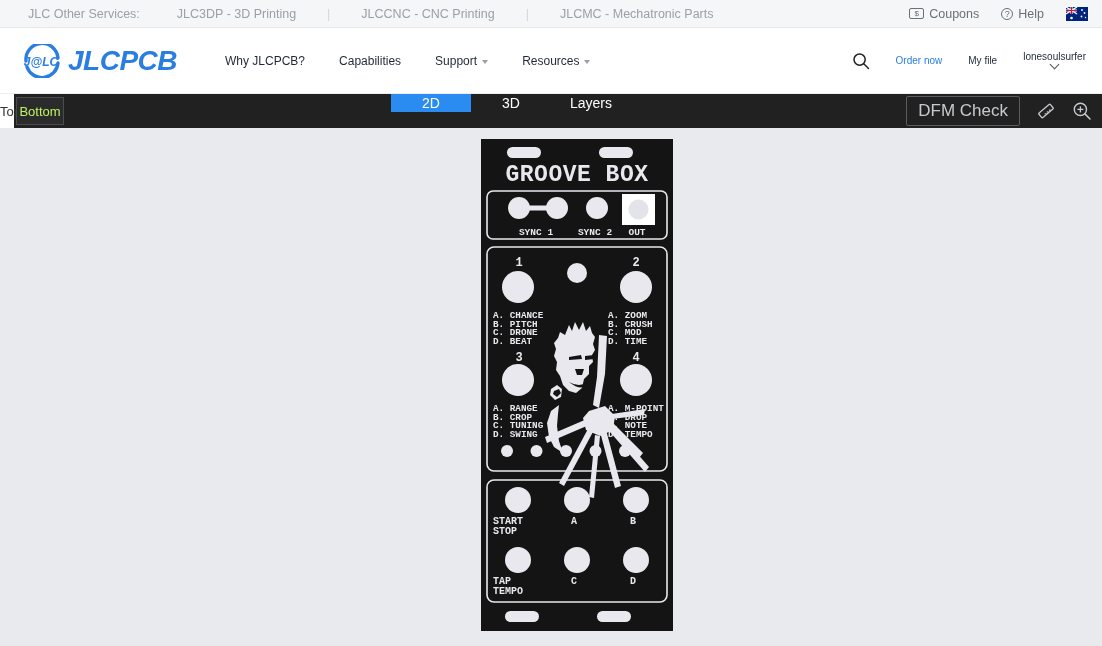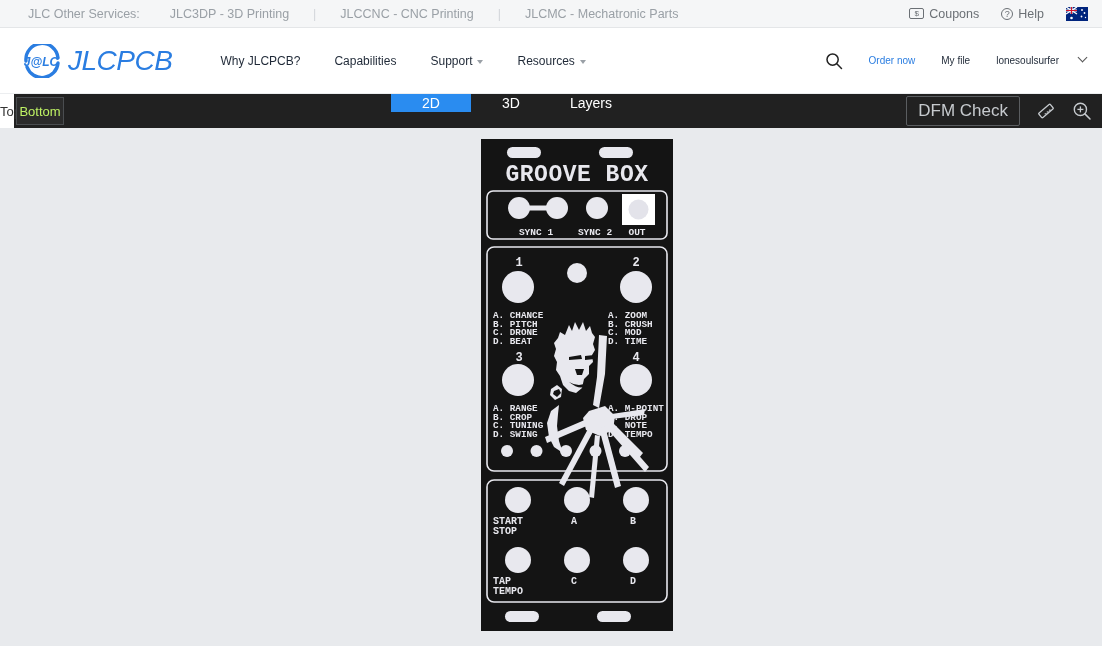--- a/index.html
+++ b/index.html
@@ -14,21 +14,21 @@
   .utility-bar {
     height: 28px;
     background: #f5f6f7;
     border-bottom: 1px solid #e4e6e8;
     display: flex;
     align-items: center;
     padding: 0 14px 0 28px;
     font-size: 12.5px;
     color: #9aa0a6;
   }
-  .util-left { display: flex; align-items: center; gap: 8px; }
+  .util-left { display: flex; align-items: center; gap: 15px; }
   .util-left .lead { color: #9aa0a6; margin-right: 22px; }
   .util-link { color: #9aa0a6; text-decoration: none; white-space: nowrap; }
   .util-sep { color: #d3d6da; margin: 0 16px; }
   .util-right { margin-left: auto; display: flex; align-items: center; gap: 22px; }
   .util-right .ubtn {
     display: flex; align-items: center; gap: 5px;
     color: #6b7075; font-size: 12.5px; white-space: nowrap;
   }
   .coupon-ico {
     display: inline-block; width: 15px; height: 11px;
@@ -45,40 +45,40 @@
   
   .main-nav {
     height: 66px; background: #ffffff;
     display: flex; align-items: center;
     padding: 0 16px 0 22px;
     border-bottom: 1px solid #eceef0;
   }
   .logo { display: flex; align-items: center; gap: 6px; margin-right: 48px; }
   .logo-mark { width: 40px; height: 34px; display: block; }
   .logo-text {
-    font-size: 28px; font-weight: normal; font-style: italic;
+    font-size: 28px; font-weight: bold; font-style: italic;
     color: #2a7de1; letter-spacing: -0.5px;
   }
   .nav-items { display: flex; align-items: center; gap: 34px; }
   .nav-item {
     font-size: 12px; color: #1f2937; white-space: nowrap;
     display: flex; align-items: center; gap: 5px; cursor: pointer;
   }
   .caret {
     width: 0; height: 0; border-left: 3.5px solid transparent;
     border-right: 3.5px solid transparent; border-top: 4px solid #9aa0a6;
     display: inline-block; position: relative; top: 1px;
   }
   .nav-right { margin-left: auto; display: flex; align-items: center; gap: 26px; }
   .search-ico { width: 18px; height: 18px; display: block; cursor: pointer; }
   .nav-right a, .nav-right span {
     font-size: 10px; color: #1f2937; text-decoration: none; white-space: nowrap;
   }
   .order-now { color: #2a7de1 !important; }
-  .user-menu { display: flex; align-items: center; gap: 20px; cursor: pointer; }
+  .user-menu { display: flex; align-items: center; gap: 2px; cursor: pointer; flex-direction: column; }
   .chev {
     width: 7px; height: 7px; border-right: 1.4px solid #555;
     border-bottom: 1.4px solid #555; transform: rotate(45deg);
     position: relative; top: -3px;
   }
 
   
   .viewer-toolbar {
     height: 34px; background: #212121;
     display: flex; align-items: stretch; position: relative;

